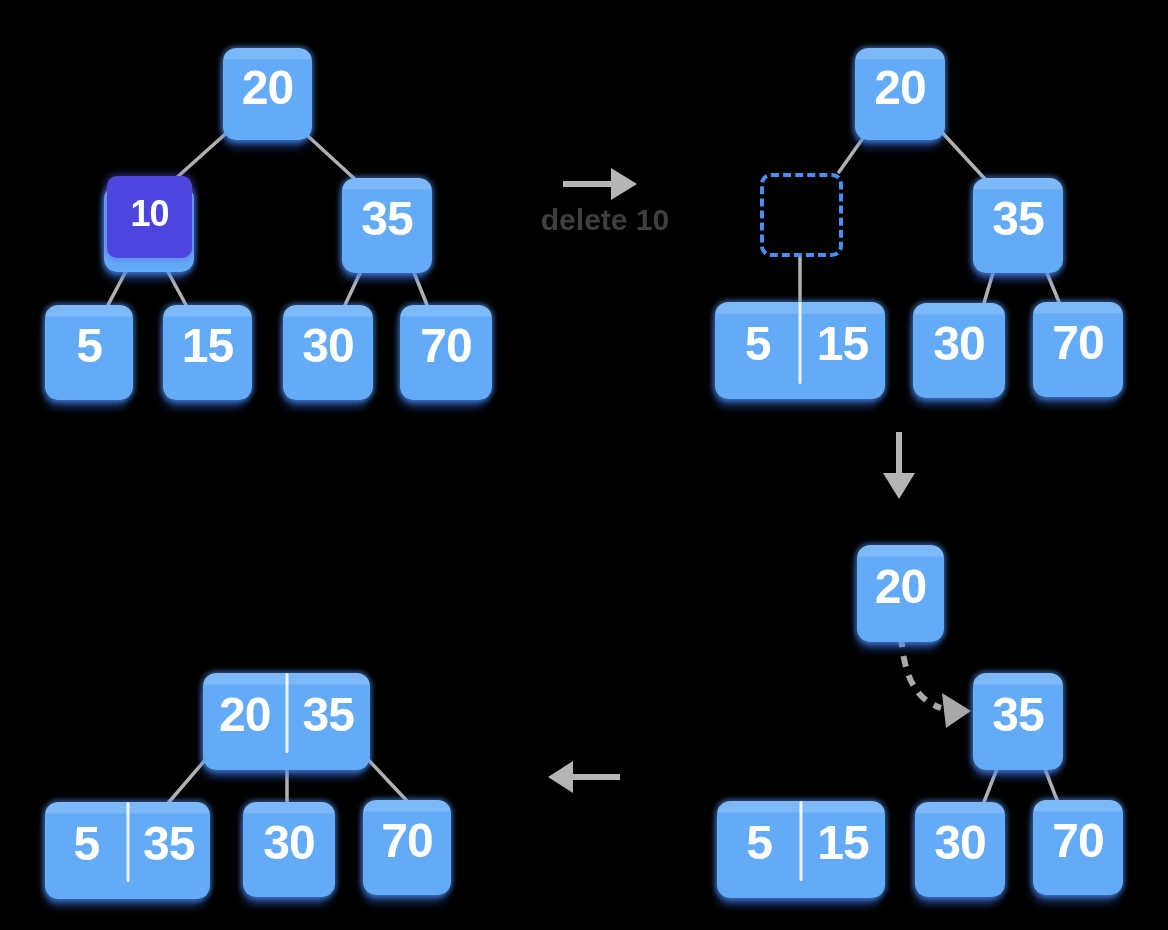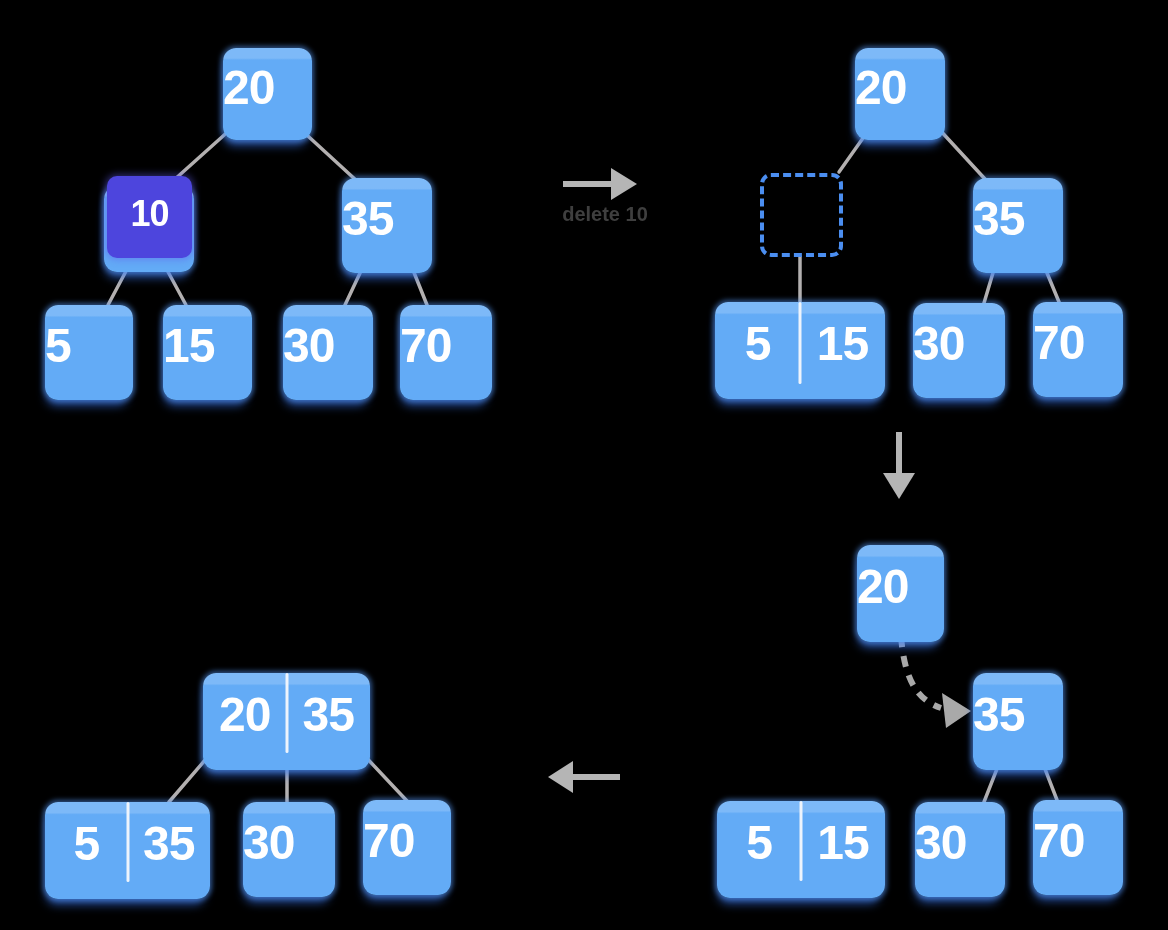--- a/index.html
+++ b/index.html
@@ -5,21 +5,21 @@
   html,body{margin:0;padding:0;background:#000;}
   #stage{
     position:relative;width:1168px;height:930px;background:#000;
     overflow:hidden;font-family:"Liberation Sans",sans-serif;
   }
   .node{
     position:absolute;
     background:linear-gradient(180deg,#7db9f8 0%,#7db9f8 11%,#63abf6 13%,#63abf6 100%);
     border-radius:13px;
     box-shadow:0 0 5px 2px rgba(86,152,245,.55), -2px 9px 10px -3px rgba(58,118,235,.6);
-    display:flex;align-items:center;
+    display:flex;align-items:center;justify-content:center;
     color:#fff;font-weight:bold;font-size:48px;letter-spacing:-1px;
     padding-bottom:14px;box-sizing:border-box;
   }
   .node .cell{flex:1;text-align:center;}
   .divider{
     position:absolute;left:50%;top:0;width:3px;height:82%;
     transform:translateX(-50%);
     background:#eef4fc;border-radius:2px;
   }
   .node-purple{
@@ -27,21 +27,21 @@
     box-shadow:0 0 7px 2px rgba(96,90,235,.45);
     display:flex;align-items:center;justify-content:center;
     color:#fff;font-weight:bold;font-size:36px;letter-spacing:-1px;
     padding-bottom:6px;box-sizing:border-box;z-index:3;
   }
   .node-dashed{
     position:absolute;border:4px dashed #4b8ef0;border-radius:11px;
     background:transparent;box-sizing:border-box;
   }
   .action-label{
-    position:absolute;color:#3f3f3f;font-size:20px;font-weight:bold;
+    position:absolute;color:#3f3f3f;font-size:30px;font-weight:bold;
     text-align:center;letter-spacing:0px;
   }
   svg.overlay{position:absolute;left:0;top:0;z-index:1;}
   .node,.node-purple{z-index:2;}
   .node-dashed{z-index:2;}
 </style>
 </head>
 <body>
 
 <div id="stage">

